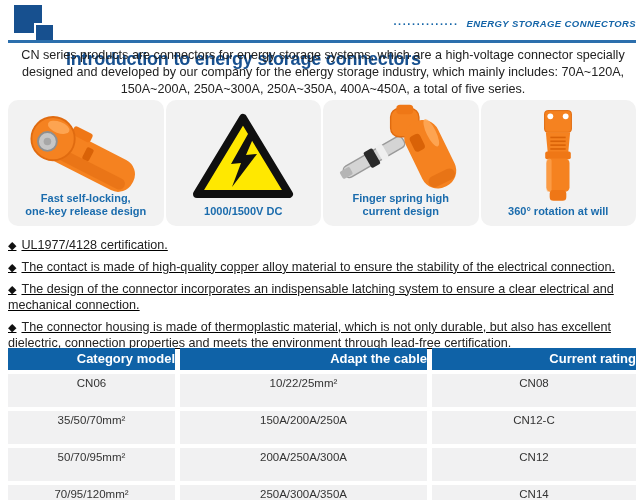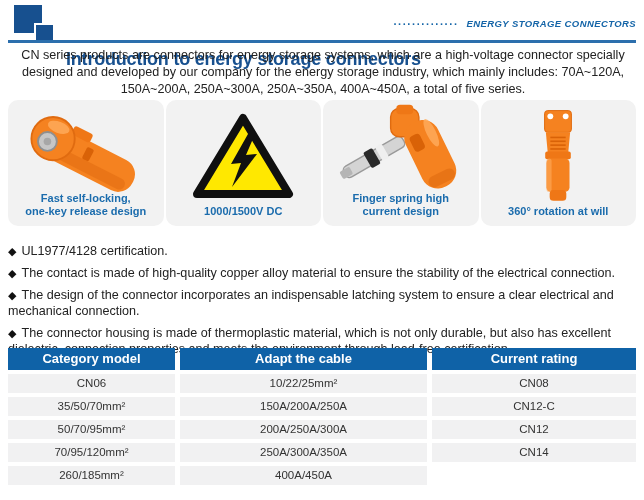--- a/index.html
+++ b/index.html
@@ -33,35 +33,35 @@
     display:flex; flex-direction:column; align-items:center;
     padding:6px 4px 7px;
   }
   .card-art { flex:1; width:100%; display:flex; align-items:center; justify-content:center; min-height:0; }
   .card-art svg { max-height:96px; }
   .card-caption {
     color:var(--caption-blue,#1b6cad); font-weight:bold; font-size:11px;
     text-align:center; line-height:1.25; min-height:14px;
   }
   
-  .features { position:absolute; top:243px; left:8px; right:8px; }
+  .features { position:absolute; top:237px; left:8px; right:8px;text-decoration:underline; }
   .feature { font-size:12.6px; color:#222; line-height:1.3; margin-bottom:5.5px; }
   .feature .diamond { font-size:11px; margin-right:5px; color:#111; }
   
   .spec-table {
     position:absolute; top:348px; left:8px; right:8px;
     display:grid; grid-template-columns:167px 247px 1fr; gap:4px 5px;
   }
   .th {
     background:var(--table-header-blue,#0f62a7); color:#fff;
-    font-weight:bold; font-size:13px; height:22px; line-height:22px; text-align:center;
+    font-weight:bold; font-size:13px; height:22px; line-height:22px; text-align:right;
   }
   .td {
     background:#f1f1f2; color:#333;
-    font-size:11.5px; height:19px; line-height:19px; text-align:center;
+    font-size:11.5px; height:33px; line-height:19px; text-align:center;
   }
 </style>
 </head>
 <body>
 
 <div class="page">
 
   <div class="header">
     <div class="logo">
       <div class="sq-big"></div>

